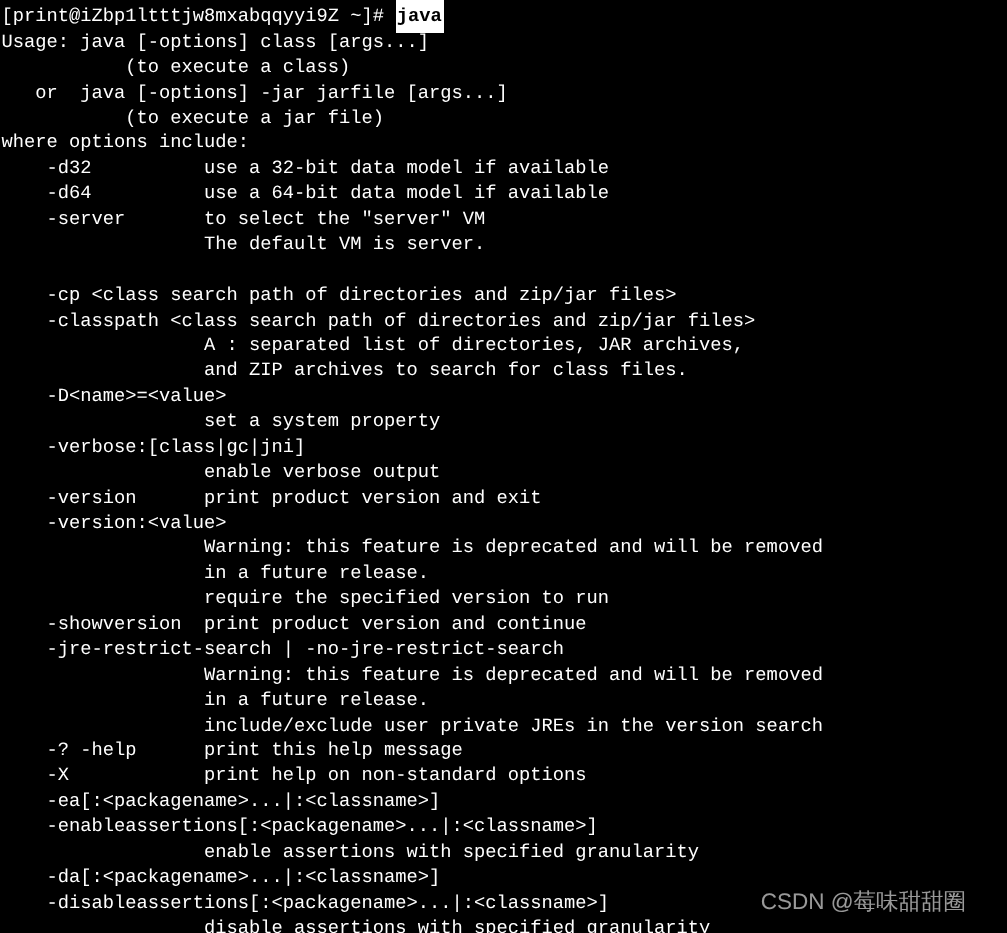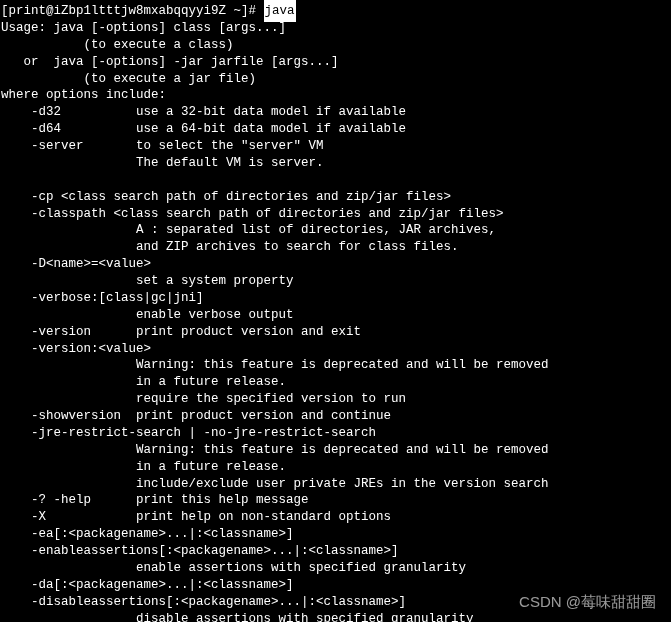--- a/index.html
+++ b/index.html
@@ -20,25 +20,26 @@
       position: relative;
     }
     pre {
       font-family: inherit;
       white-space: pre;
     }
     .highlight {
       background: #fff;
       color: #000;
       padding: 4px 1px;
+      font-weight: bold;
     }
     .watermark {
       position: absolute;
       bottom: 10px;
-      right: 15px;
+      right: 27px;
       color: rgba(255,255,255,0.6);
       font-family: 'Microsoft YaHei', Arial, sans-serif;
       font-size: 15px;
       pointer-events: none;
     }
   </style>
 </head>
 <body>
 
 <pre><span>[print@iZbp1ltttjw8mxabqqyyi9Z ~]# </span><span class="highlight">java</span>

